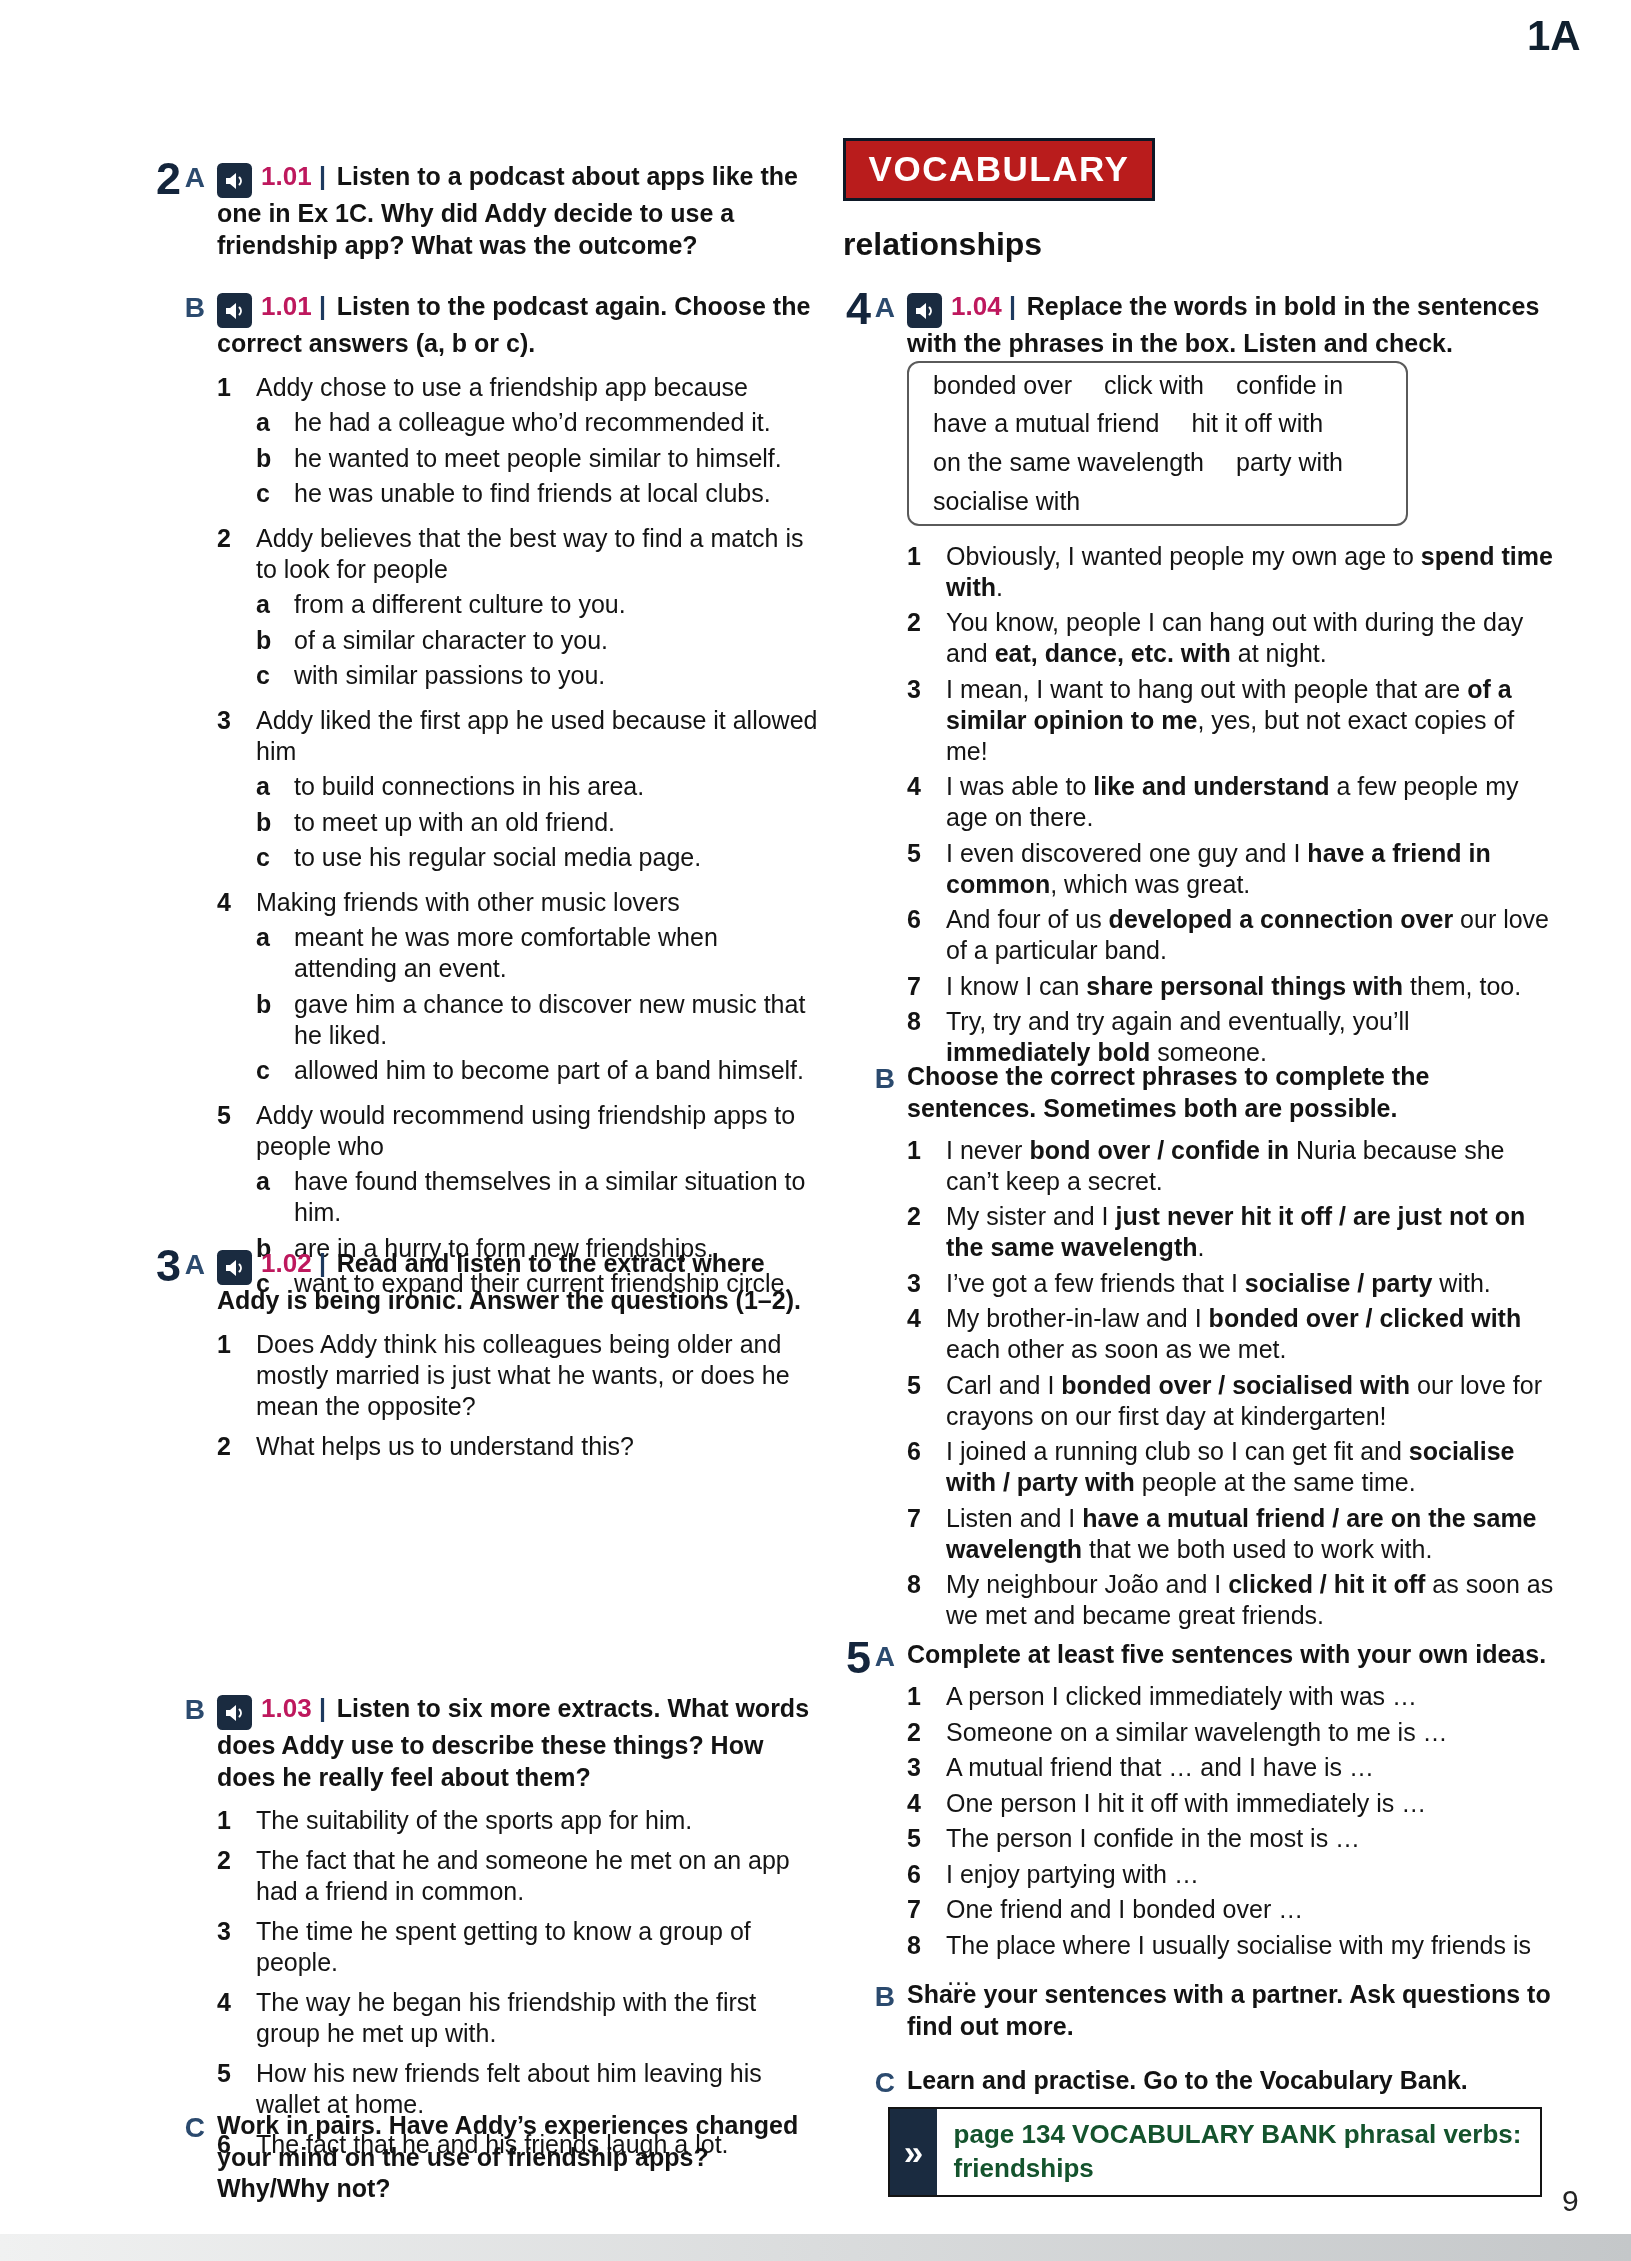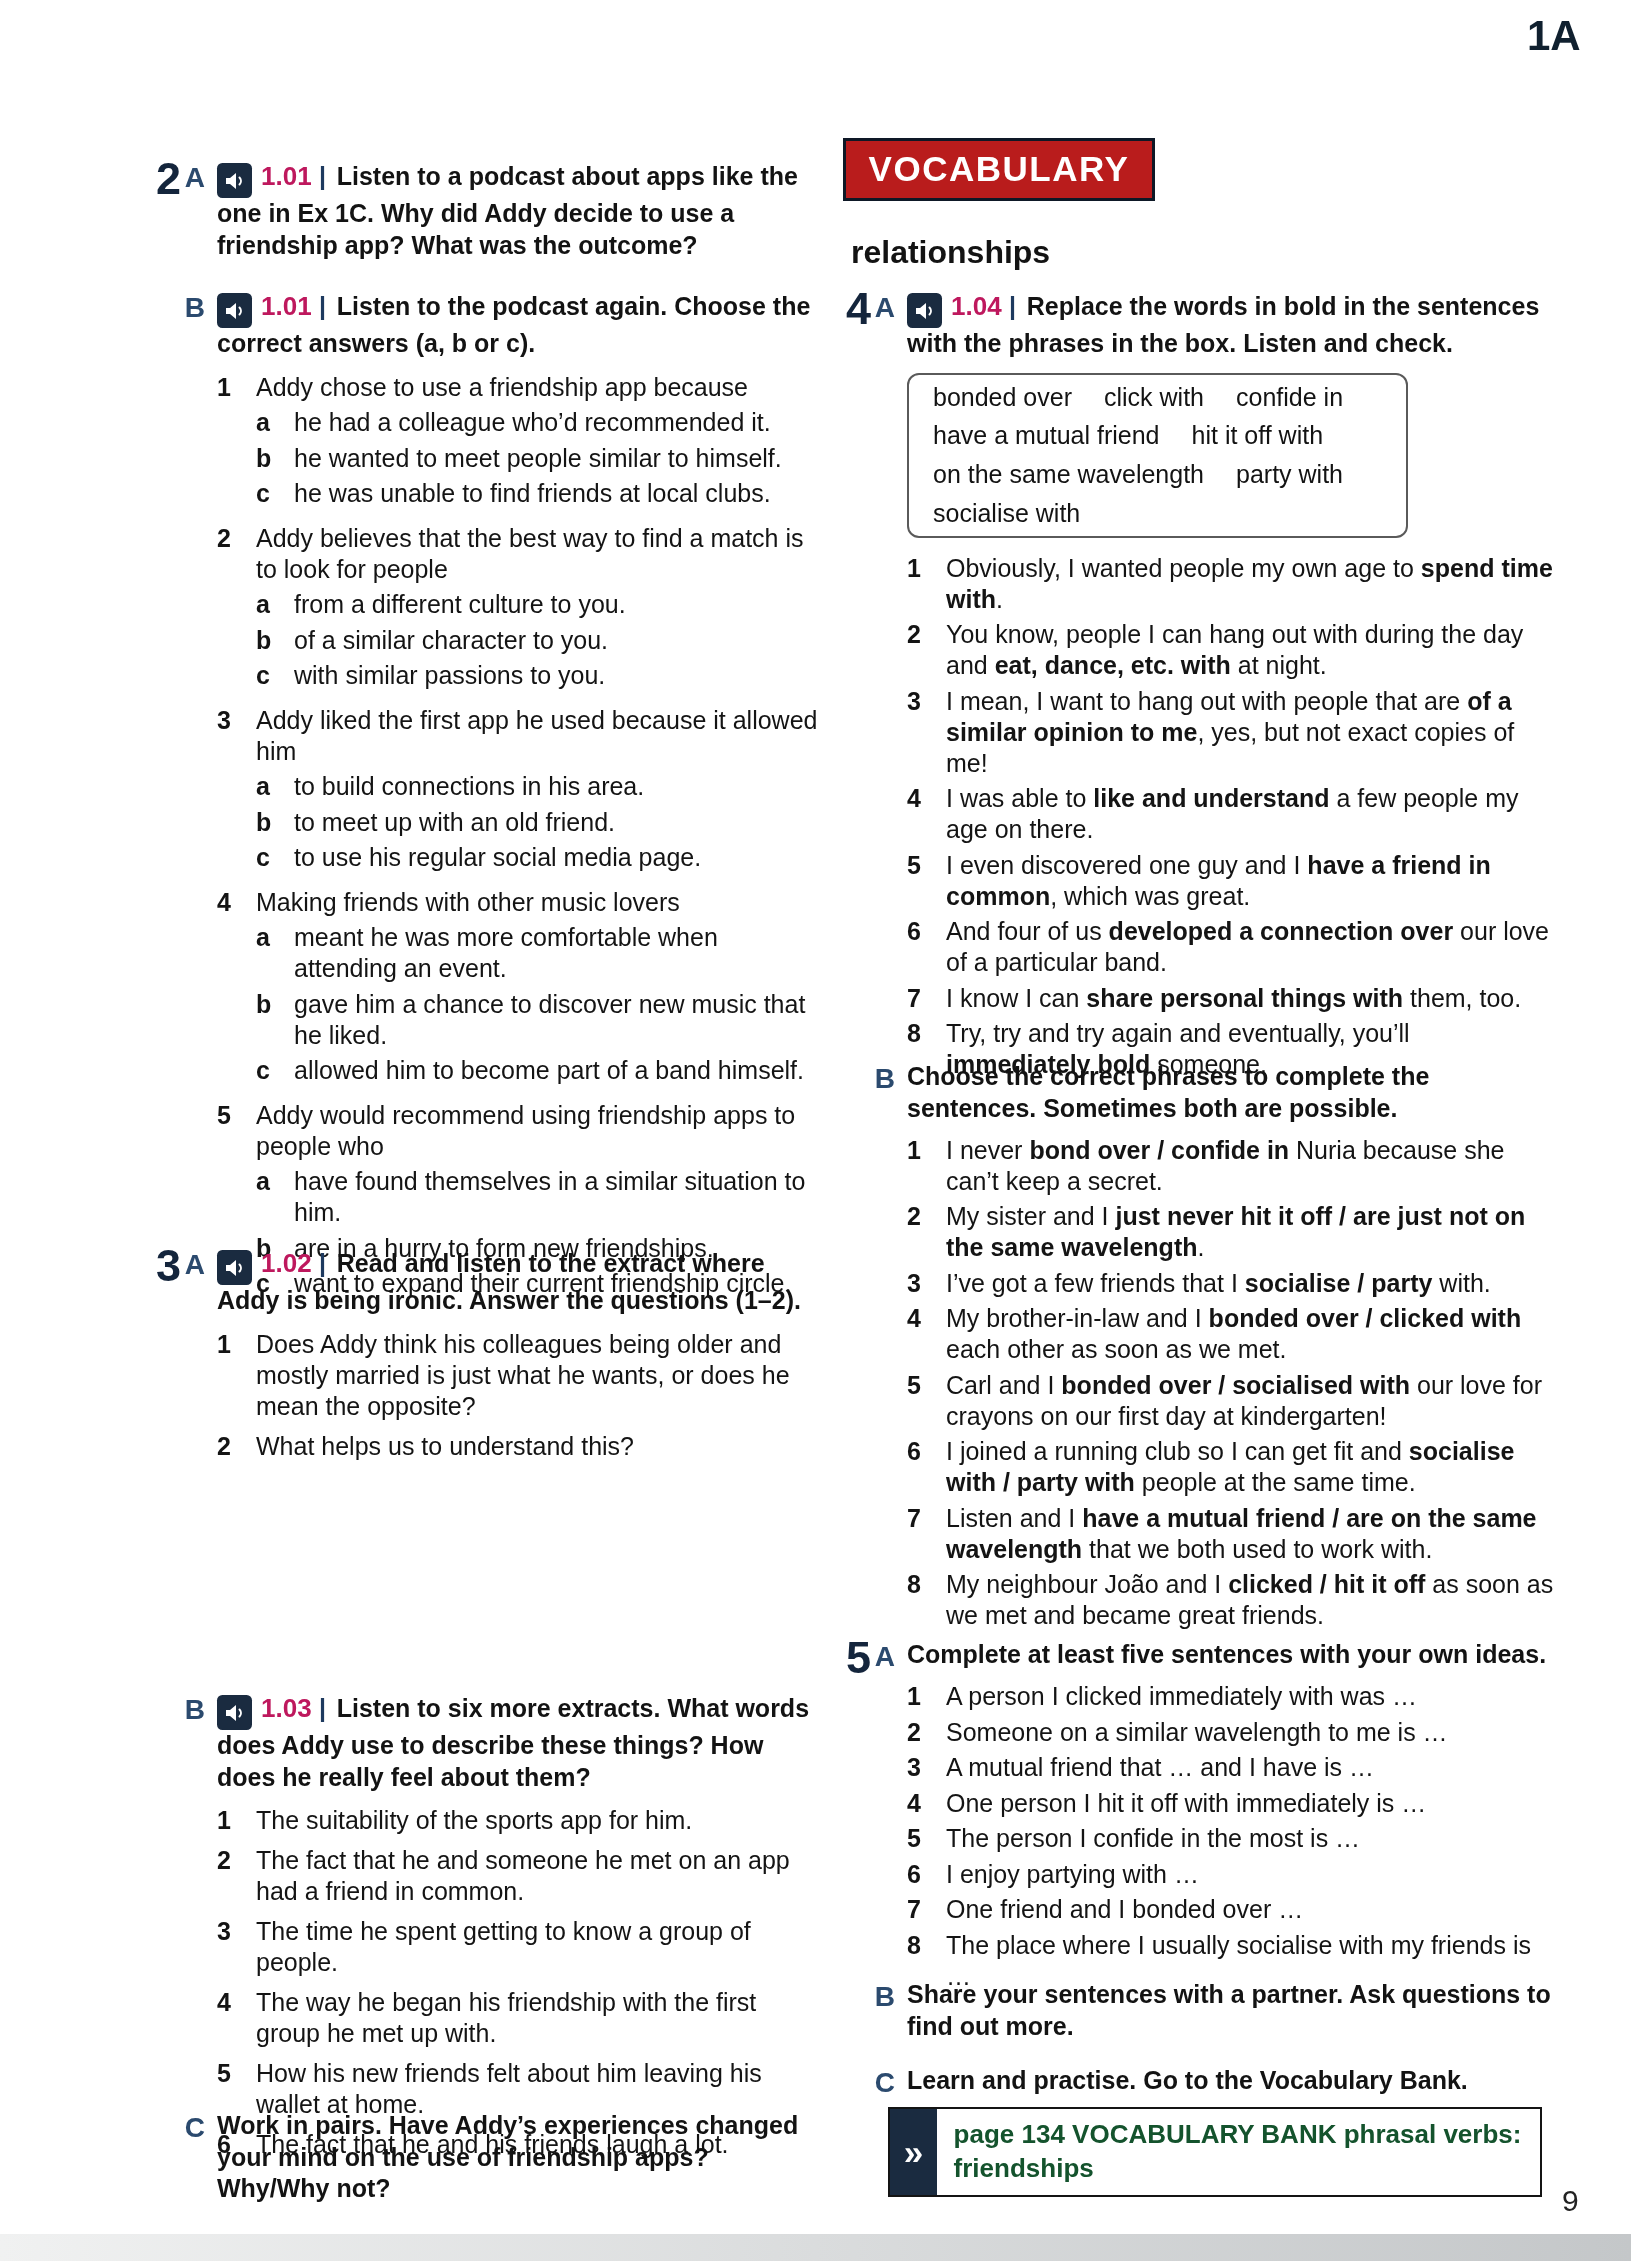--- a/index.html
+++ b/index.html
@@ -40,24 +40,24 @@
     margin:18px 0 0 32px;padding:22.6px 29px;
     font-family:"Liberation Serif","DejaVu Serif",serif;
     font-size:28px;line-height:1.38;
   }
   .vocab-banner{
     display:inline-block;background:#b91c1c;color:#ffffff;
     border:3.8px solid #0e1826;
     font-size:35px;font-weight:bold;letter-spacing:1.5px;
     padding:7.5px 22.6px 9px 22.6px;
   }
-  .subheading{font-size:32px;font-weight:bold;color:#131313;margin:8px;}
+  .subheading{font-size:32px;font-weight:bold;color:#131313;margin:0;}
   .word-box{
     border:2.3px solid #5a5a5a;border-radius:12px;
-    width:449px;padding:3px 24px;margin:13px 0 15px 0;
+    width:449px;padding:3px 24px;margin:1px 0 15px 0;
     font-size:25px;line-height:1.55;color:#131313;
   }
   .word-box .phrase{display:inline-block;margin-right:32px;}
   .s-list{margin-top:10.6px;}
   .s-item{display:flex;margin-bottom:4.5px;}
   .s-item .q-body b{font-weight:bold;}
   .vb-box{display:flex;border:2.3px solid #141414;width:654px;box-sizing:border-box;background:#fff;}
   .vb-tab{width:47px;flex:none;background:#1a2b40;display:flex;align-items:center;justify-content:center;}
   .vb-chevron{color:#ffffff;font-size:35px;font-weight:bold;line-height:1;}
   .vb-text{padding:9px 16.6px;font-size:26px;font-weight:bold;line-height:1.3;color:#14532d;}

